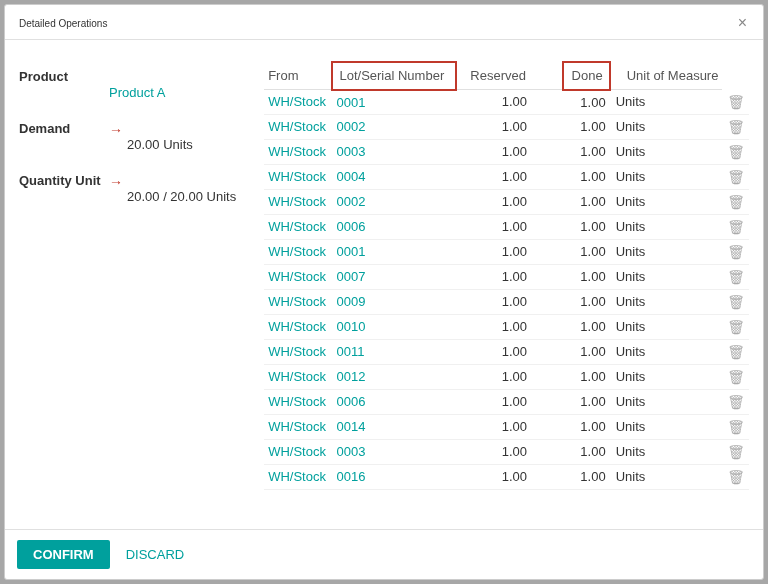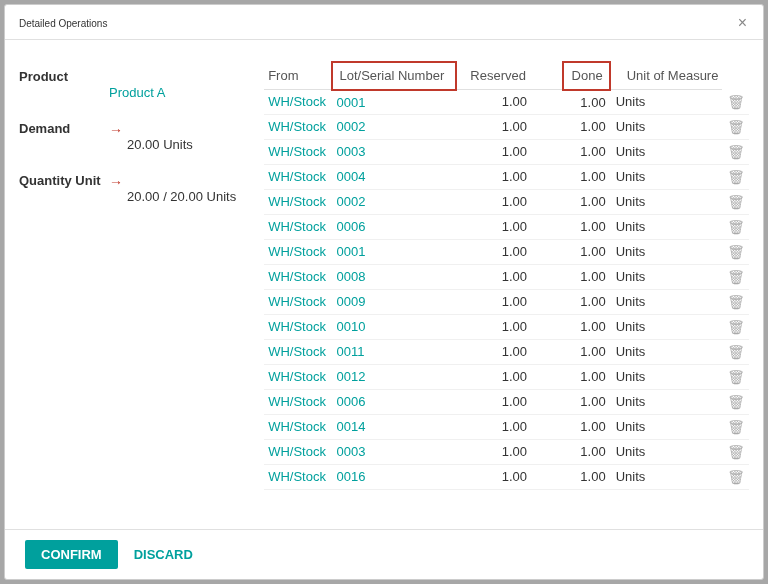--- a/index.html
+++ b/index.html
@@ -141,21 +141,21 @@
     }
     .delete-btn {
       background: none;
       border: none;
       cursor: pointer;
       color: #aaa;
       font-size: 14px;
       padding: 0;
     }
     .modal-footer {
-      padding: 10px 20px;
+      padding: 10px 12px;
       border-top: 1px solid #e0e0e0;
       display: flex;
       align-items: flex-end;
       gap: 12px;
     }
     .btn-confirm {
       background: #00a09d;
       color: #fff;
       border: none;
       padding: 7px 16px;
@@ -163,21 +163,21 @@
       font-weight: bold;
       cursor: pointer;
       border-radius: 2px;
     }
     .btn-discard {
       background: none;
       border: none;
       color: #00a09d;
       font-size: 13px;
       cursor: pointer;
-      font-weight: bold;
+      font-weight: normal;
       padding: 7px 4px;
     }
     
     .table-wrapper::-webkit-scrollbar { width: 8px; }
     .table-wrapper::-webkit-scrollbar-track { background: #f5f5f5; }
     .table-wrapper::-webkit-scrollbar-thumb { background: #ccc; border-radius: 4px; }
   </style>
 </head>
 <body>
 
@@ -285,21 +285,21 @@
       <td class="teal">0001</td>
       <td class="right reserved">1.00</td>
       <td class="done-val">1.00</td>
       <td style="padding-left:6px">Units</td>
       <td class="delete-cell">
         <button class="delete-btn">🗑</button>
       </td>
     </tr>
               <tr>
       <td class="teal">WH/Stock</td>
-      <td class="teal">0008</td>
+      <td class="teal">0007</td>
       <td class="right reserved">1.00</td>
       <td class="done-val">1.00</td>
       <td style="padding-left:6px">Units</td>
       <td class="delete-cell">
         <button class="delete-btn">🗑</button>
       </td>
     </tr>
               <tr>
       <td class="teal">WH/Stock</td>
       <td class="teal">0009</td>

